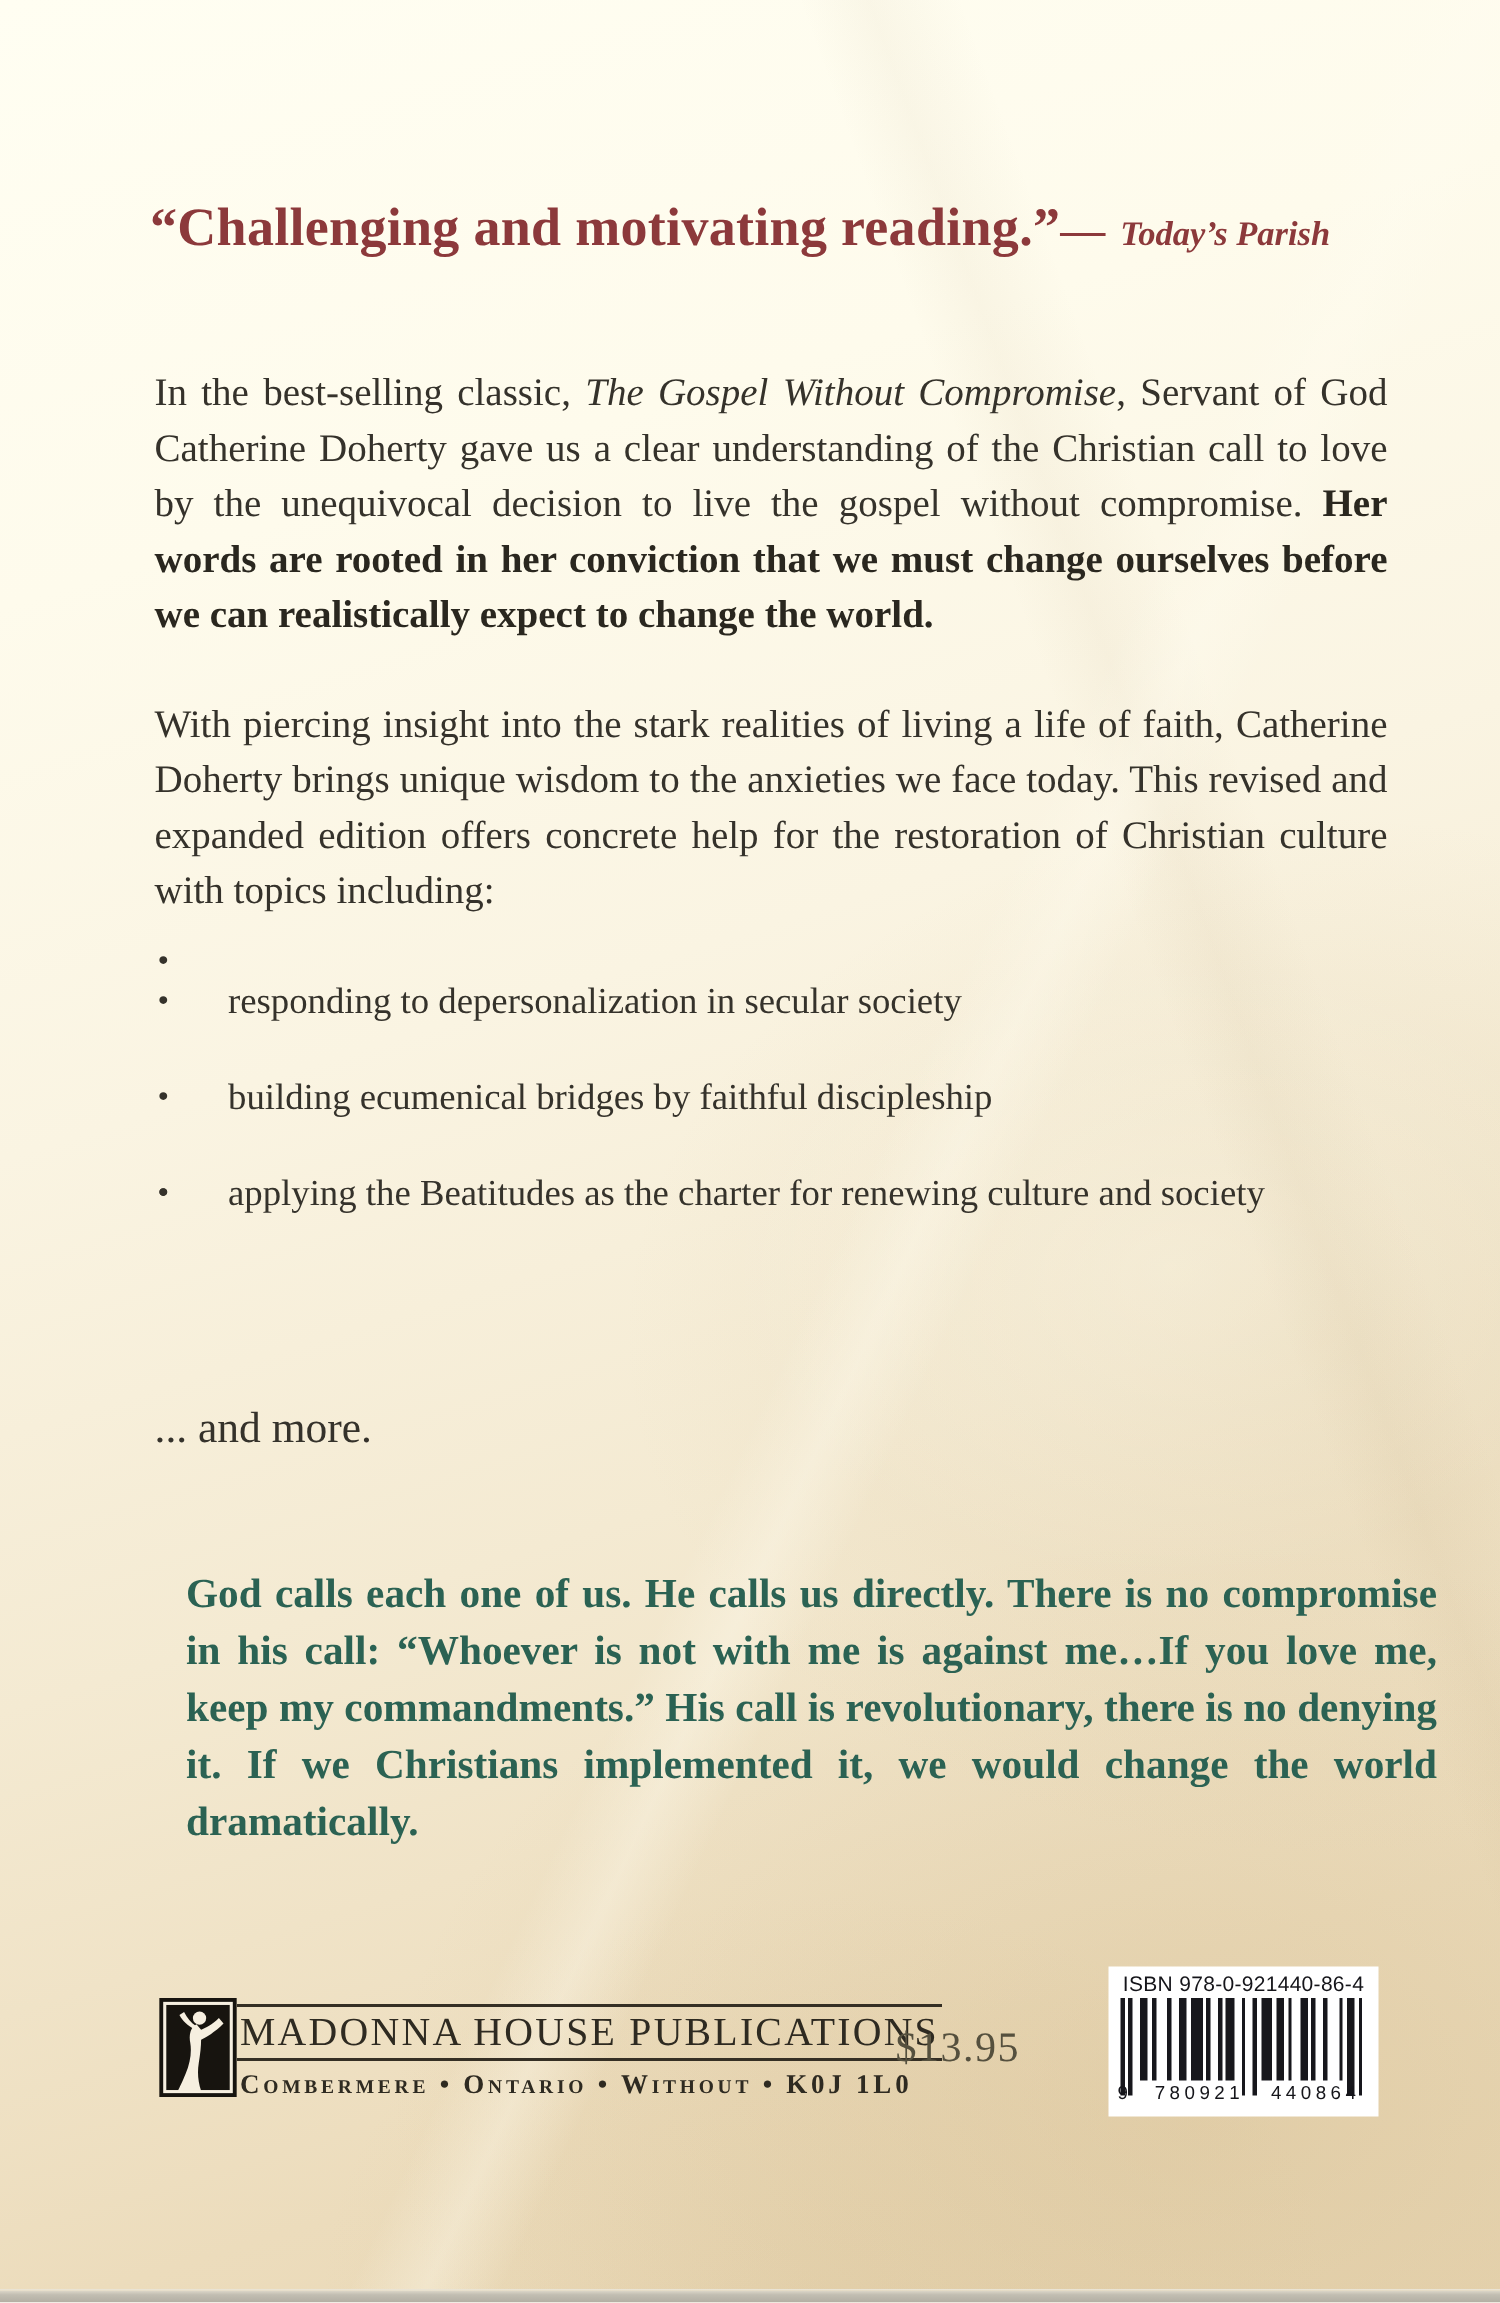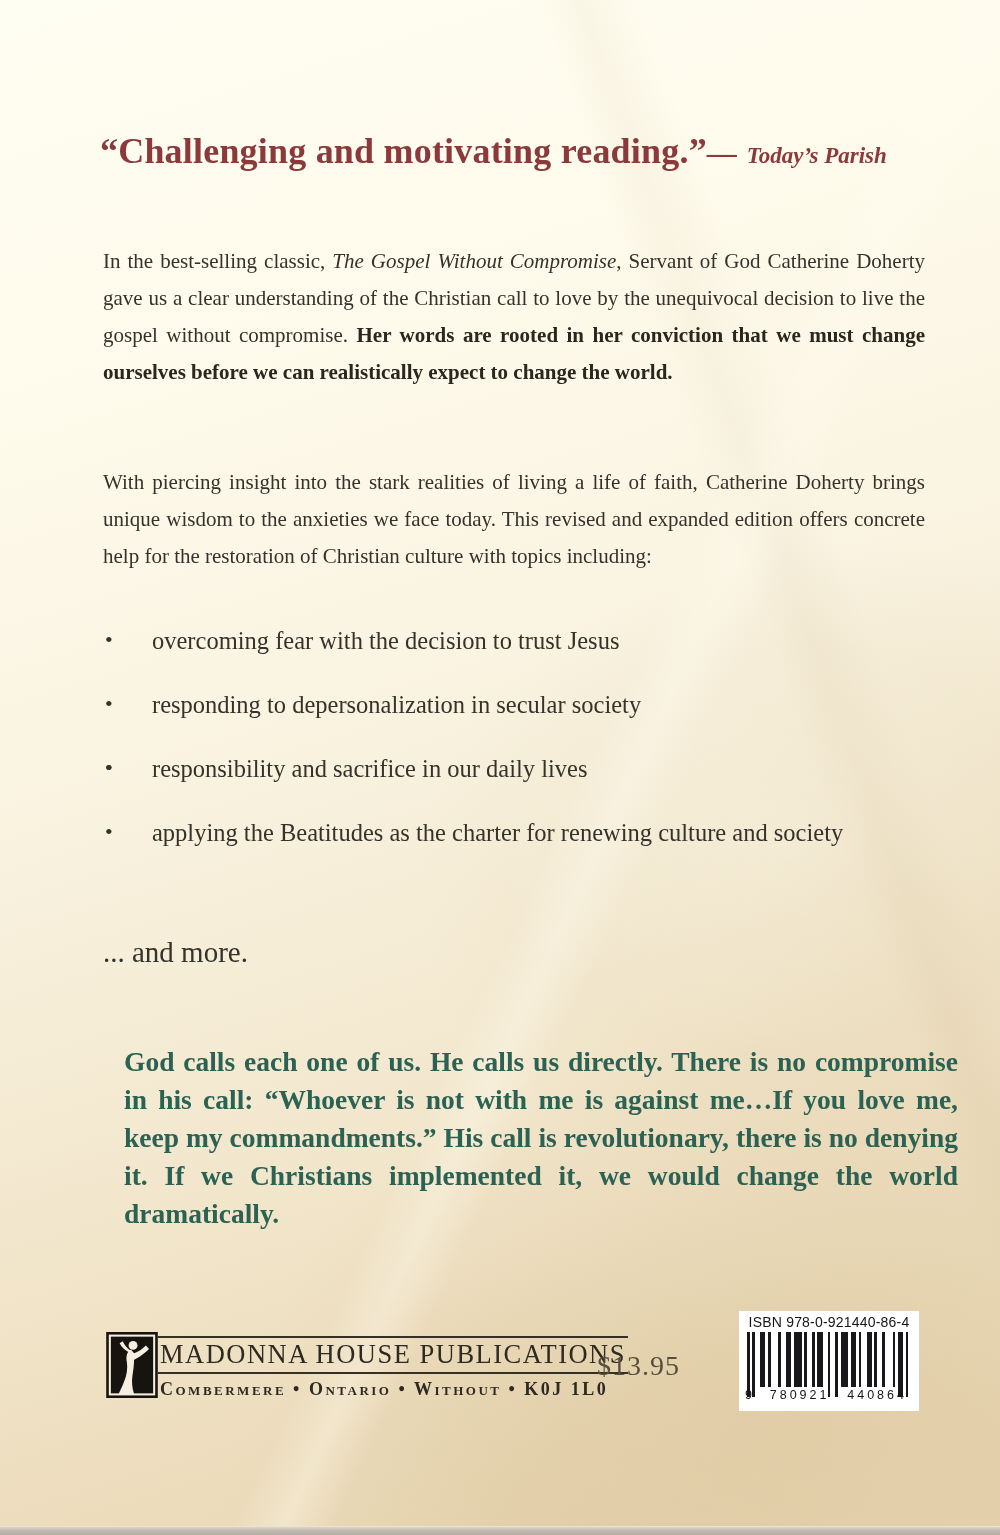--- a/index.html
+++ b/index.html
@@ -34,21 +34,21 @@
     position:absolute; left:100px; top:130px; width:850px;
     color:#8c393b;
   }
   .review-quote .qtext { font-size:36px; font-weight:bold; letter-spacing:0.2px; }
   .review-quote .qdash { font-size:30px; font-weight:bold; }
   .review-quote .qattr { font-size:23px; font-weight:bold; font-style:italic; margin-left:6px; }
 
   
   .para {
     position:absolute; left:103px; width:822px;
-    font-size:21px; line-height:37px; color:#35322b;
+    font-size:26px; line-height:37px; color:#35322b;
     text-align:justify;
   }
   .para .book-title { font-style:italic; }
   .para .bold-tail { font-weight:bold; color:#2a271f; }
   #para1 { top:243px; }
   #para2 { top:464px; }
 
   
   .topics {
     position:absolute; left:103px; top:622px; width:822px;
@@ -127,24 +127,24 @@
   <div class="review-quote">
     <span class="qtext">“Challenging and motivating reading.”</span><span class="qdash">—</span>
     <span class="qattr">Today’s Parish</span>
   </div>
 
   <p class="para" id="para1"><span>In the best-selling classic, </span><span class="book-title">The Gospel Without Compromise</span><span>, Servant of God Catherine Doherty gave us a clear understanding of the Christian call to love by the unequivocal decision to live the gospel without compromise. </span><span class="bold-tail">Her words are rooted in her conviction that we must change ourselves before we can realistically expect to change the world.</span></p>
 
   <p class="para" id="para2">With piercing insight into the stark realities of living a life of faith, Catherine Doherty brings unique wisdom to the anxieties we face today. This revised and expanded edition offers concrete help for the restoration of Christian culture with topics including:</p>
 
   <ul class="topics">
-    <li><span class="bullet">•</span><span>overcoming fear with the decision to trust Jesus</span></li>
+    <li><span class="bullet">•</span></li>
     <li><span class="bullet">•</span><span>responding to depersonalization in secular society</span></li>
+    <li><span class="bullet">•</span><span>building ecumenical bridges by faithful discipleship</span></li>
     <li><span class="bullet">•</span></li>
-    <li><span class="bullet">•</span><span>responsibility and sacrifice in our daily lives</span></li>
     <li><span class="bullet">•</span><span>applying the Beatitudes as the charter for renewing culture and society</span></li>
   </ul>
   <div class="more-line">... and more.</div>
 
   <p class="pull-quote">God calls each one of us. He calls us directly. There is no compromise in his call:  “Whoever is not with me is against me…If you love me, keep my commandments.” His call is revolutionary, there is no denying it. If we Christians implemented it, we would change the world dramatically.</p>
 
   <div class="publisher-block">
     <div class="logo-wrap">
       <svg viewBox="0 0 50 64" width="52" height="66" aria-hidden="true">
         <rect x="0" y="0" width="50" height="64" fill="#17140f"></rect>

